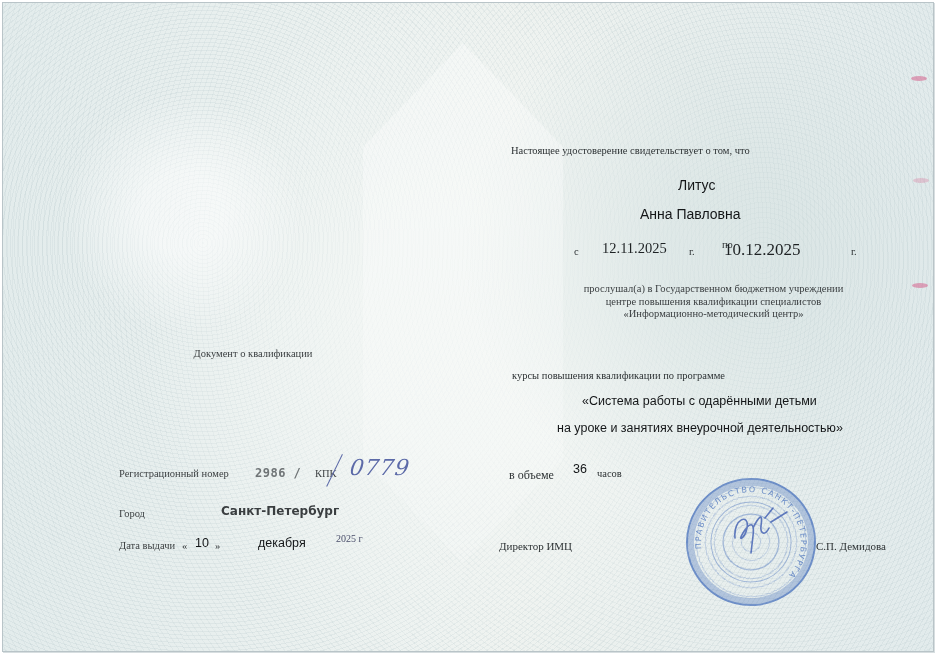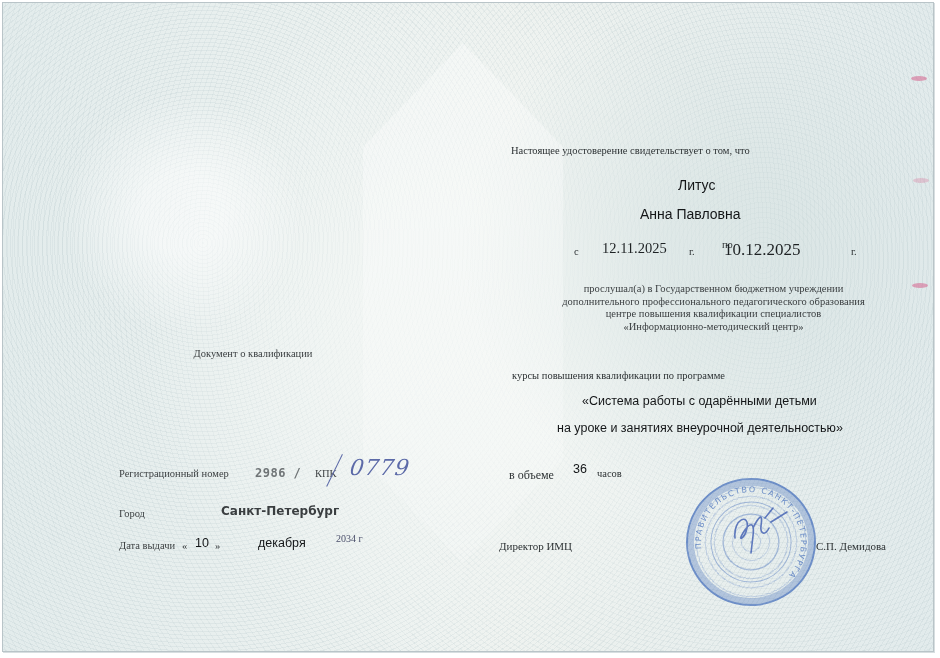--- a/index.html
+++ b/index.html
@@ -111,36 +111,35 @@
   <div class="t kpk-num">0779</div>
 
   <div class="t serif small city-label">Город</div>
   <div class="t city-value">Санкт-Петербург</div>
 
   <div class="t serif small issue-label">Дата выдачи</div>
   <div class="t serif small issue-q1">«</div>
   <div class="t sans issue-day">10</div>
   <div class="t serif small issue-q2">»</div>
   <div class="t sans issue-month">декабря</div>
-  <div class="t serif issue-year">2034 г</div>
+  <div class="t serif issue-year">2025 г</div>
 
   <div class="t serif intro">Настоящее удостоверение свидетельствует о том, что</div>
   <div class="t sans surname">Литус</div>
   <div class="t sans names">Анна Павловна</div>
 
   <div class="t serif from-label">с</div>
   <div class="t serif from-date">12.11.2025</div>
   <div class="t serif g1">г.</div>
   <div class="t serif to-label">по</div>
   <div class="t serif to-date">10.12.2025</div>
   <div class="t serif g2">г.</div>
 
   <div class="t serif org">
     <div>прослушал(а) в Государственном бюджетном учреждении</div>
-    <div>дополнительного профессионального педагогического образования</div>
     <div>центре повышения квалификации специалистов</div>
     <div>«Информационно-методический центр»</div>
   </div>
 
   <div class="t serif course-label">курсы повышения квалификации по программе</div>
   <div class="t sans prog1">«Система работы с одарёнными детьми</div>
   <div class="t sans prog2">на уроке и занятиях внеурочной деятельностью»</div>
 
   <div class="t serif volume-label">в объеме</div>
   <div class="t sans volume-value">36</div>

